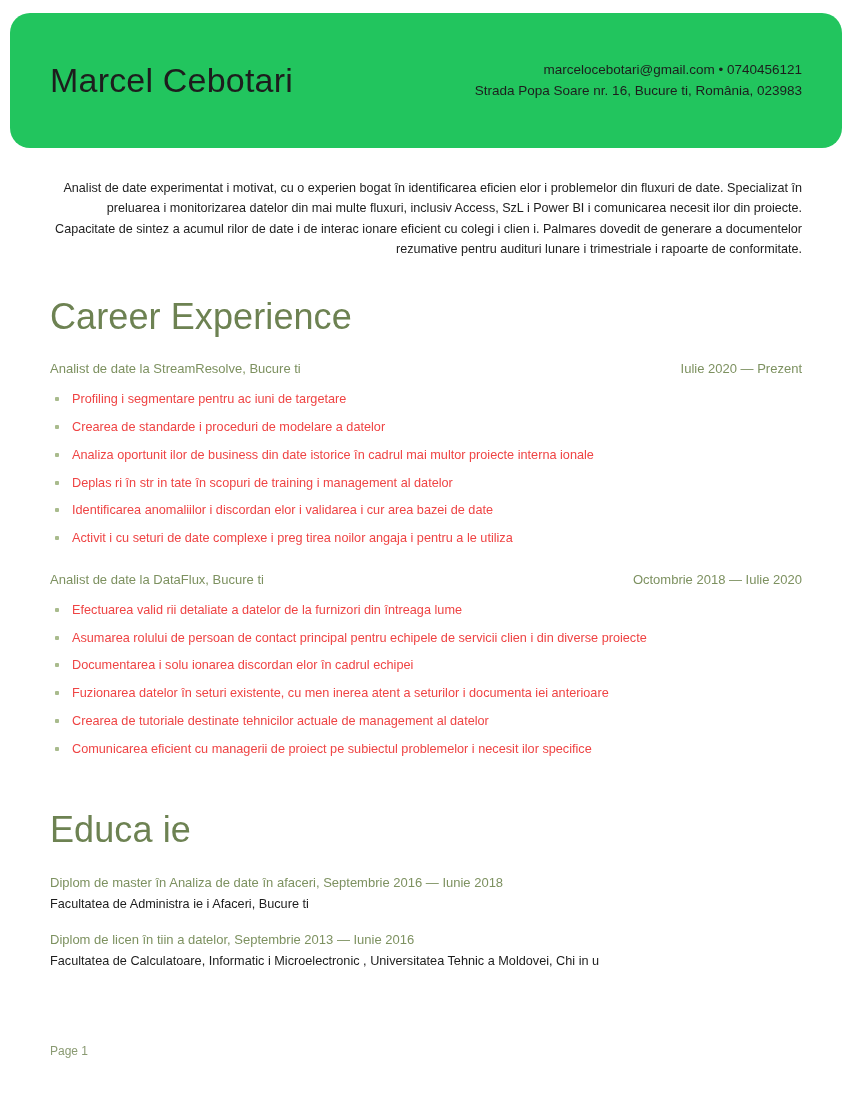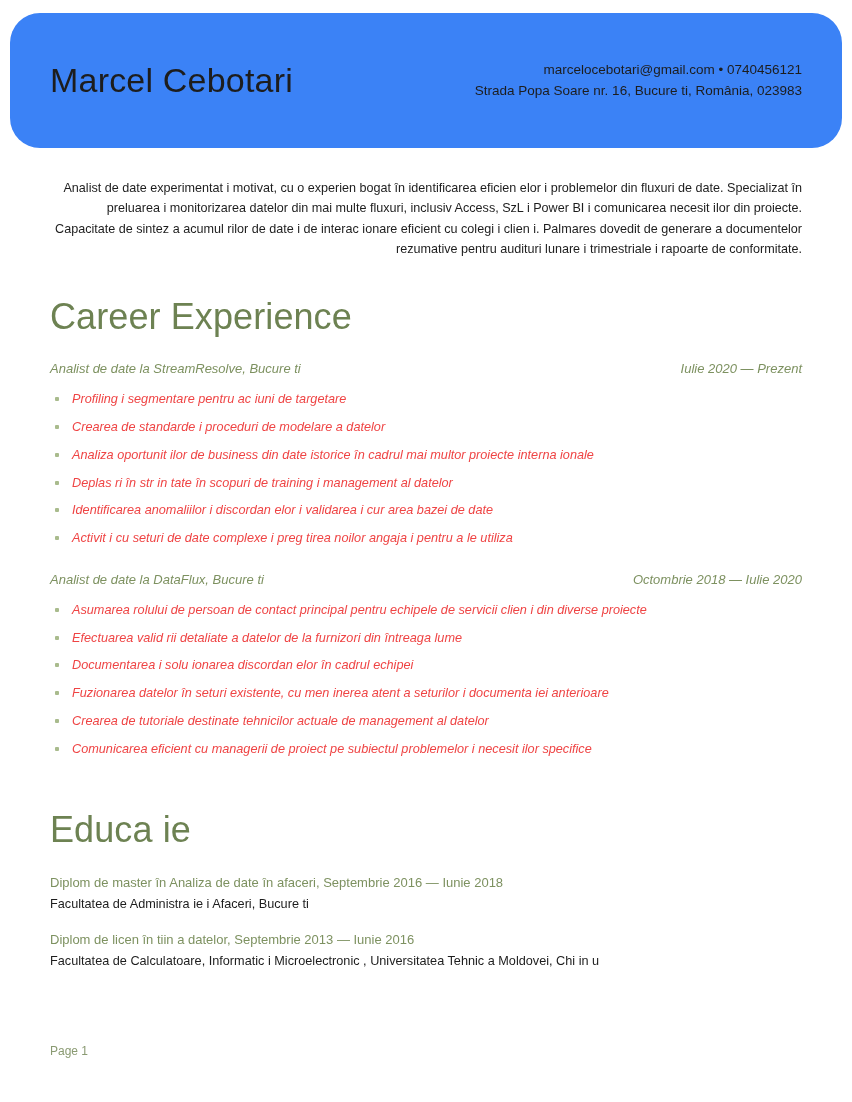--- a/index.html
+++ b/index.html
@@ -22,22 +22,22 @@
     background: #ffffff;
   }
 
   
   .header-banner {
     position: absolute;
     left: 10px;
     top: 13px;
     width: 832px;
     height: 135px;
-    background: #3b82f6;
-    border-radius: 30px;
+    background: #22c55e;
+    border-radius: 20px;
     box-sizing: border-box;
   }
   .header-inner {
     position: absolute;
     left: 40px;
     right: 40px;
     top: 0;
     bottom: 0;
     display: flex;
     align-items: center;
@@ -90,21 +90,21 @@
   .section-heading {
     font-size: 36px;
     font-weight: 400;
     color: #6d8252;
     margin: 0 0 24px 0;
     line-height: 1.15;
     letter-spacing: 0.1px;
   }
 
   
-  .job { margin-bottom: 4px; font-style: italic; }
+  .job { margin-bottom: 4px; }
   .job + .job { margin-top: 24px; }
   .job-header {
     display: flex;
     justify-content: space-between;
     align-items: baseline;
     font-size: 13px;
     color: #7d9160;
     margin-bottom: 12px;
     line-height: 1.3;
   }
@@ -197,22 +197,22 @@
           <li>Activit  i cu seturi de date complexe  i preg tirea noilor angaja i pentru a le utiliza</li>
         </ul>
       </div>
 
       <div class="job">
         <div class="job-header">
           <span class="job-position">Analist de date la DataFlux, Bucure ti</span>
           <span class="job-dates">Octombrie 2018 — Iulie 2020</span>
         </div>
         <ul class="bullets">
+          <li>Efectuarea valid rii detaliate a datelor de la furnizori din întreaga lume</li>
           <li>Asumarea rolului de persoan  de contact principal  pentru echipele de servicii clien i din diverse proiecte</li>
-          <li>Efectuarea valid rii detaliate a datelor de la furnizori din întreaga lume</li>
           <li>Documentarea  i solu ionarea discordan elor în cadrul echipei</li>
           <li>Fuzionarea datelor în seturi existente, cu men inerea atent  a seturilor  i documenta iei anterioare</li>
           <li>Crearea de tutoriale destinate tehnicilor actuale de management al datelor</li>
           <li>Comunicarea eficient  cu managerii de proiect pe subiectul problemelor  i necesit  ilor specifice</li>
         </ul>
       </div>
     </div>
 
     <div class="section edu-section">
       <h1 class="section-heading">Educa ie</h1>

